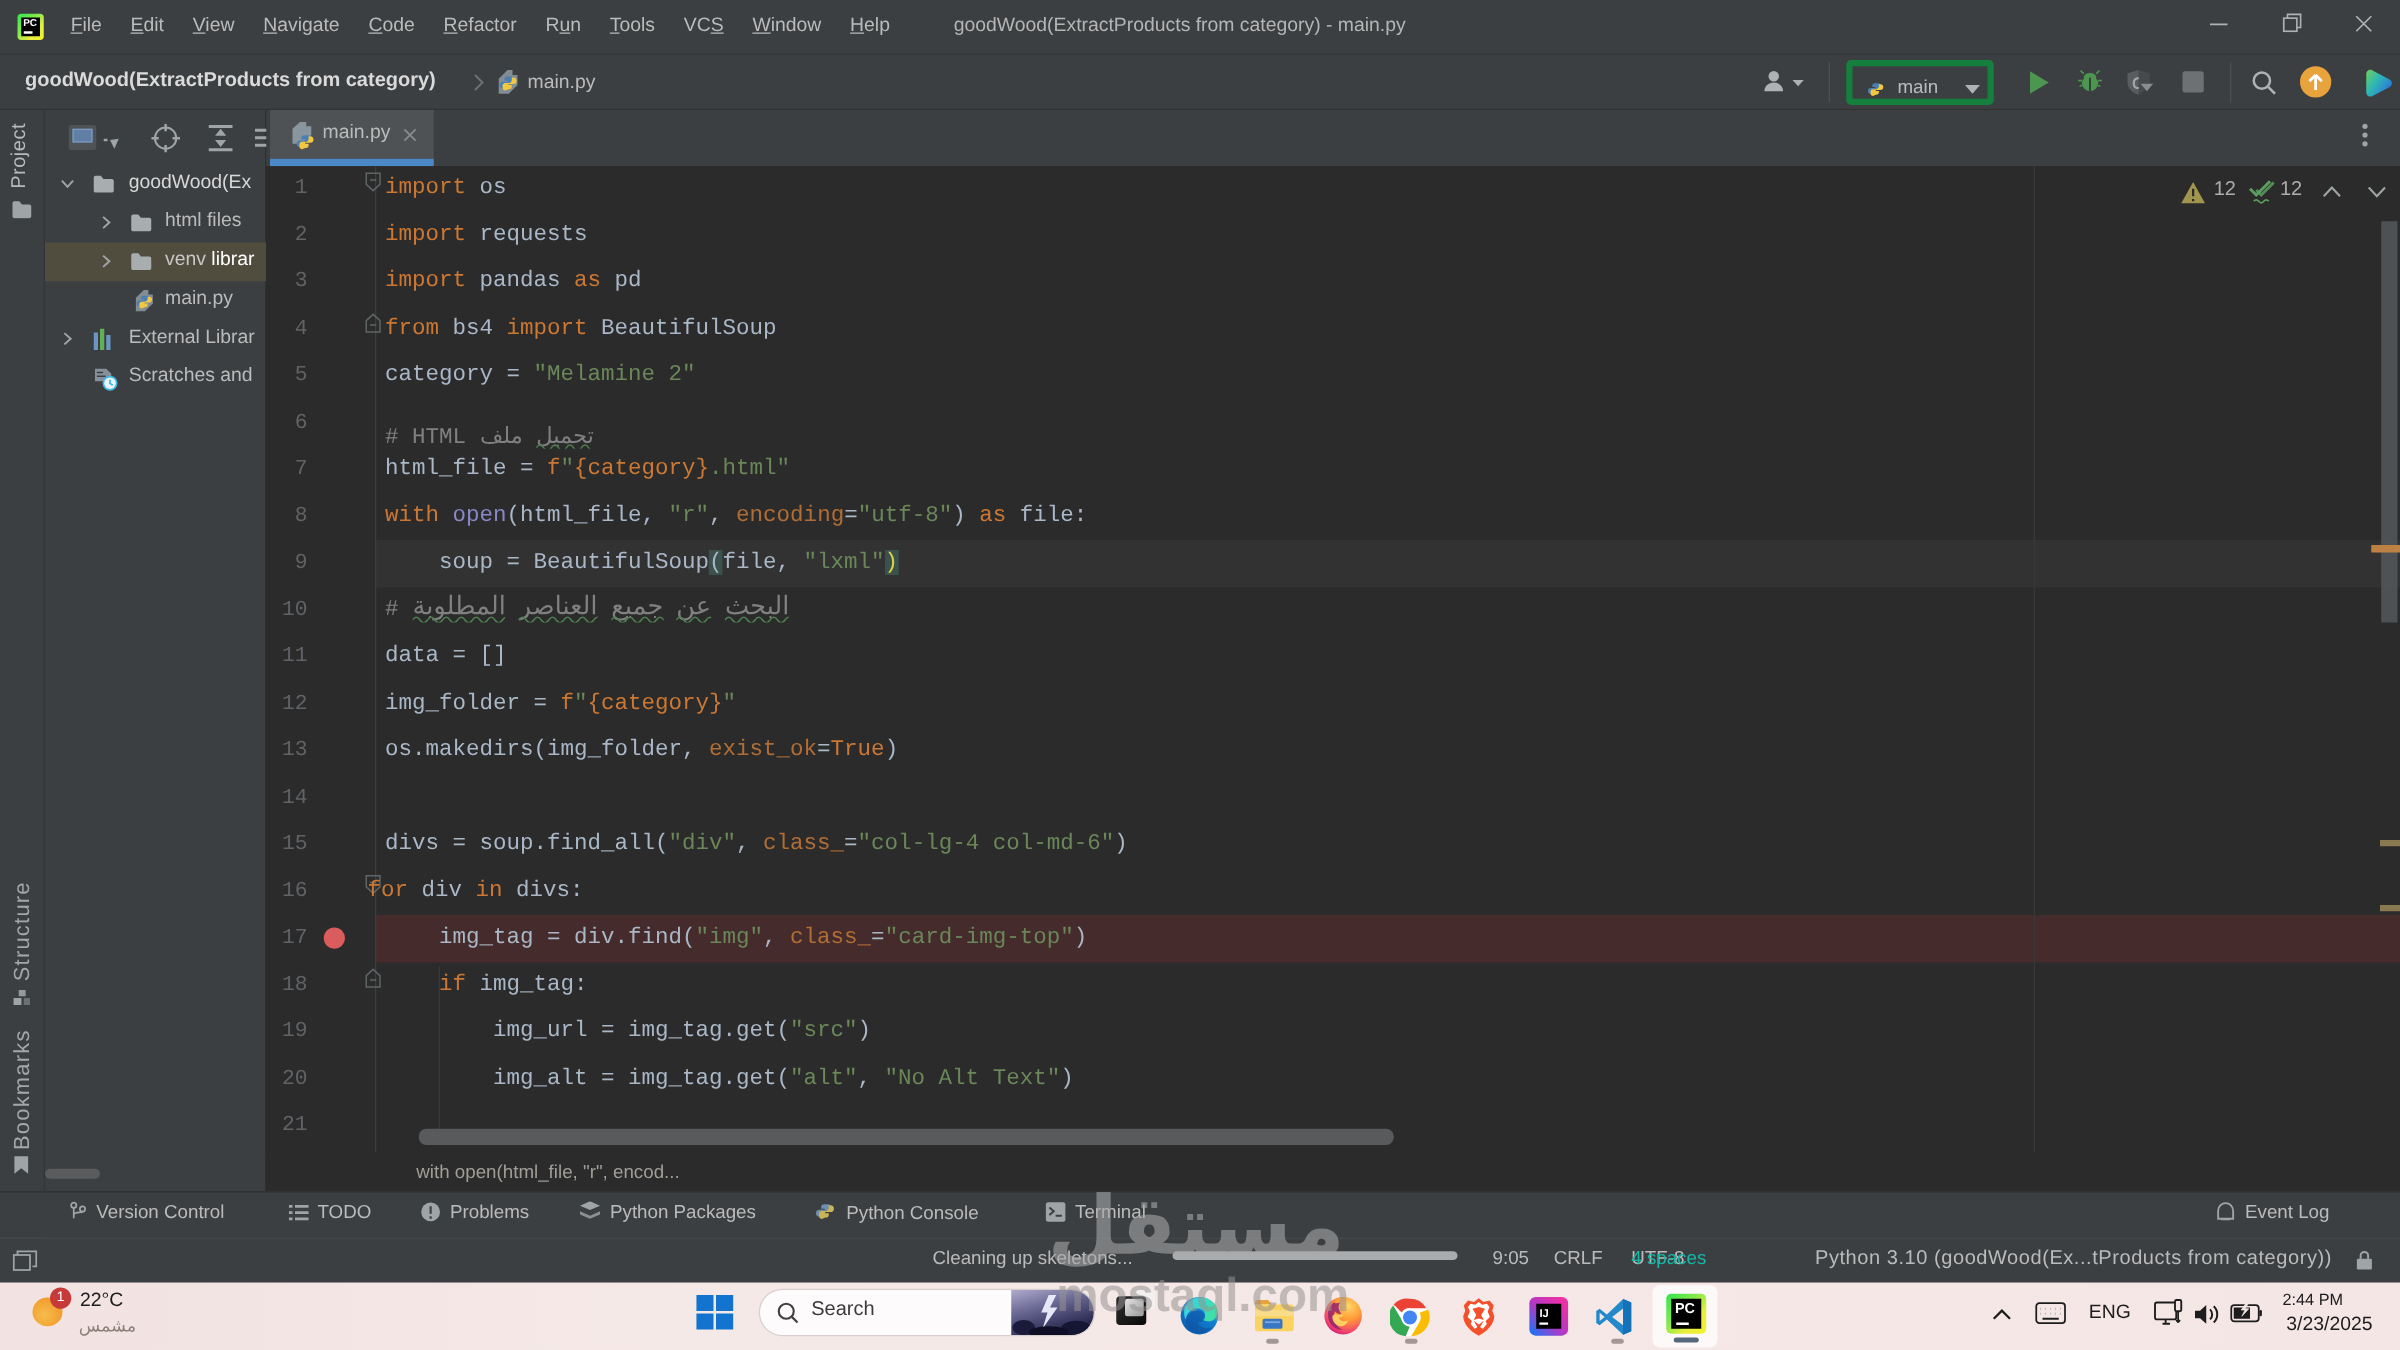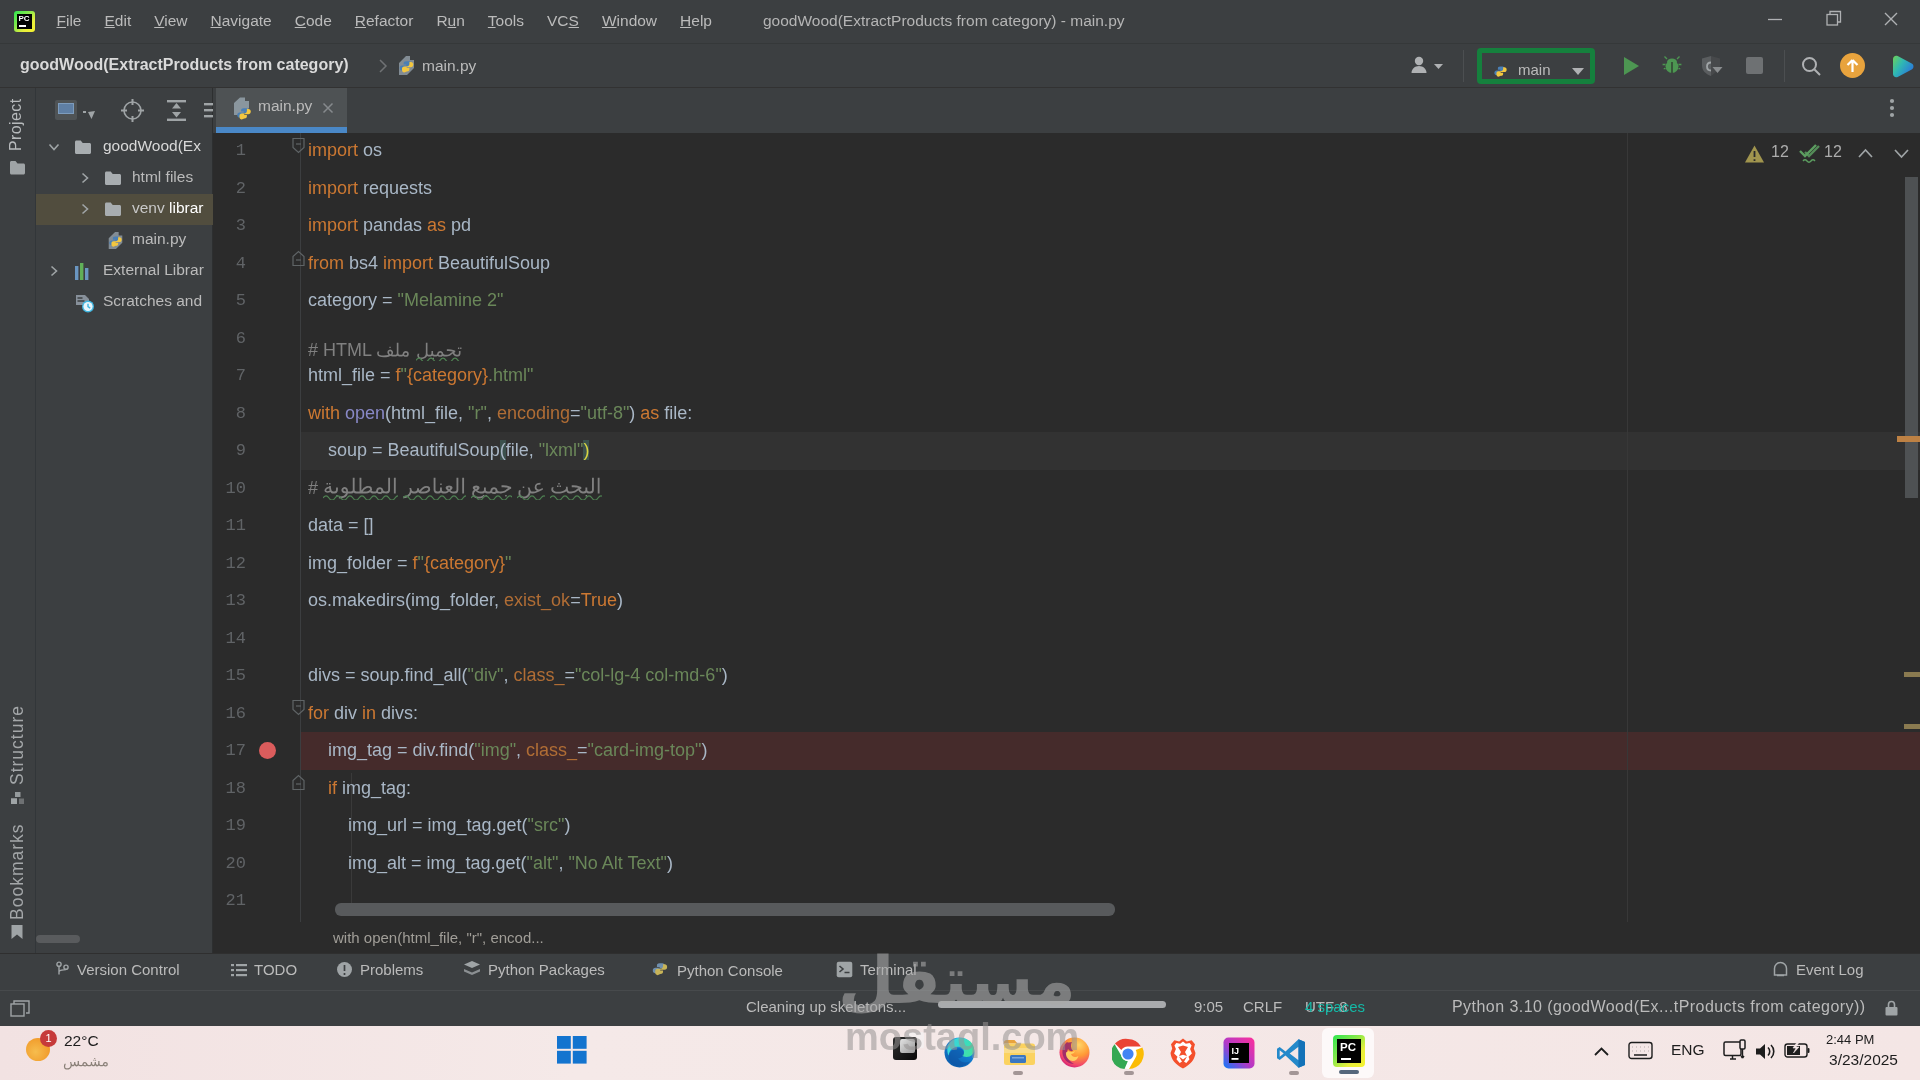--- a/index.html
+++ b/index.html
@@ -5,21 +5,21 @@
 html,body{width:1920px;height:1080px;overflow:hidden;background:#2b2b2b}
 body{font-family:"Liberation Sans",sans-serif;position:relative}
 .abs{position:absolute}
 #titlebar{left:0;top:0;width:1920px;height:44px;background:#3c3f41;border-bottom:1px solid #353839}
 #menurow span.mi{display:inline-block;color:#bbbbbb;font-size:15.5px}
 #crumbrow{left:0;top:44px;width:1920px;height:44px;background:#3c3f41;border-bottom:1px solid #323232}
 #stripe{left:0;top:88px;width:36px;height:938px;background:#3c3f41;border-right:1px solid #323639}
 #projpanel{left:36px;top:88px;width:177px;height:865px;background:#3c3f41;border-right:1px solid #2d2f30}
 #tabrow{left:213px;top:88px;width:1707px;height:45px;background:#3c3f41}
 #editor{left:213px;top:133px;width:1707px;height:789px;background:#2b2b2b}
-.cl{position:absolute;left:0;font-size:18px;line-height:37.5px;height:37.5px;white-space:pre;font-family:Liberation Sans, sans-serif;color:#a9b7c6}
+.cl{position:absolute;left:0;font-size:18px;line-height:37.5px;height:37.5px;white-space:pre;font-family:Liberation Mono, monospace;color:#a9b7c6}
 .ln{position:absolute;width:33px;text-align:right;font-size:17px;line-height:37.5px;height:37.5px;color:#606366;font-family:"Liberation Mono",monospace}
 .k{color:#cc7832}.s{color:#6a8759}.c{color:#808080}.bi{color:#8888c6}.kw{color:#b06d35}
 #botcrumb{left:213px;top:922px;width:1707px;height:31px;background:#2b2b2b;color:#a19e98;font-size:15px;line-height:31px}
 #toolrow{left:0;top:953px;width:1920px;height:37px;background:#3c3f41;border-top:1px solid #2f2f2f}
 #statusrow{left:0;top:990px;width:1920px;height:36px;background:#3c3f41;border-top:1px solid #474a4c}
 #taskbar{left:0;top:1026px;width:1920px;height:54px;background:linear-gradient(90deg,#f2e2e2,#f5e9e8 30%,#f4e6e5)}
 .twb{display:inline-flex;align-items:center;color:#bbbbbb;font-size:15px;gap:7px}
 </style></head>
 <body>
 <div class="abs" id="titlebar">
@@ -329,21 +329,21 @@
         </svg> <svg width="51.5" height="22.6" viewBox="0 -16.4 51.5 22.6" style="vertical-align:-6.1px">
           <g transform="scale(0.2050)">
             <path d="M86.7 -24.6Q86.7 -14.5 90.1 -11.6Q93.2 -9.0 96.2 -9.0H99.2V0.0H94.2Q88.5 0.0 85.1 -3.6Q81.2 -7.6 80.0 -10.8Q72.4 -4.4 61.0 -1.9Q48.4 1.0 38.1 1.0Q28.5 1.0 22.5 -0.9Q6.4 -5.8 6.3 -18.7Q6.3 -25.4 9.4 -29.9H18.4Q15.2 -25.3 15.2 -18.7Q15.2 -12.6 25.1 -9.3Q30.2 -7.7 37.6 -7.7Q50.3 -7.8 59.6 -10.4Q69.3 -13.3 75.3 -18.6Q78.2 -21.1 78.2 -27.0Q78.2 -30.0 76.8 -32.7H85.7Q86.7 -29.0 86.7 -24.6ZM40.3 -51.3H47.6V-43.9H40.3ZM46.4 -39.1H53.7V-31.7H46.4ZM34.2 -39.1H41.5V-31.7H34.2Z M129.3 -38.1Q141.9 -35.5 152.7 -30.8V-23.2Q149.5 -22.3 145.9 -20.3Q148.4 -16.5 149.9 -14.8Q154.9 -9.0 160.5 -9.0H163.7V0.0H159.5Q149.3 0.0 143.2 -8.2Q141.2 -10.8 138.3 -15.6Q135.0 -13.3 133.0 -11.5Q125.9 -5.2 122.2 -3.9Q111.4 0.0 103.5 0.0H97.2V-9.0H102.1Q113.2 -9.0 119.5 -12.5Q124.6 -15.3 130.2 -20.5Q134.8 -24.7 139.7 -26.4Q135.7 -27.5 130.7 -28.7Q126.5 -29.6 117.7 -30.4Q113.7 -30.7 105.9 -30.4V-39.4Q109.4 -39.7 113.0 -39.8Q120.9 -39.8 129.3 -38.1Z M177.3 -4.2Q173.6 0.0 166.2 0.0H161.8V-9.0H163.5Q168.3 -9.0 170.5 -11.1Q172.9 -13.5 172.9 -18.7V-29.3H181.8V-18.7Q181.8 -13.5 184.2 -11.1Q186.4 -9.0 191.2 -9.0H193.9V0.0H188.5Q181.2 0.0 177.3 -4.2ZM173.7 7.3H181.0V14.6H173.7Z M214.0 -18.1Q214.0 -9.4 209.7 -4.5Q205.8 0.0 198.3 0.0H191.9V-9.0H195.6Q200.4 -9.0 202.6 -11.1Q205.0 -13.5 205.0 -18.7V-76.0H214.0Z M232.8 -76.0H241.8V0.0H232.8Z" fill="#808080"></path>
           </g>
           <path d="M0 4.6 q 3 -4.4 6 0 t 6 0 t 6 0 t 6 0 t 6 0 t 6 0 t 6 0 t 6 0 t 6 0" stroke="#4e8052" stroke-width="1.2" fill="none"></path>
         </svg></span></div>
   <div class="cl" style="left:95px;top:374px">data = []</div>
   <div class="cl" style="left:95px;top:411.5px">img_folder = <span class="k">f</span><span class="s">"</span><span class="k">{category}</span><span class="s">"</span></div>
   <div class="cl" style="left:95px;top:449px">os.makedirs(img_folder, <span class="kw">exist_ok</span>=<span class="k">True</span>)</div>
   <div class="cl" style="left:95px;top:524px">divs = soup.find_all(<span class="s">"div"</span>, <span class="kw">class_</span>=<span class="s">"col-lg-4 col-md-6"</span>)</div>
-  <div class="cl" style="left:95px;top:561.5px"><span class="k">for</span> div <span class="k">in</span> divs:</div>
+  <div class="cl" style="left:81px;top:561.5px"><span class="k">for</span> div <span class="k">in</span> divs:</div>
   <div class="cl" style="left:95px;top:599px">    img_tag = div.find(<span class="s">"img"</span>, <span class="kw">class_</span>=<span class="s">"card-img-top"</span>)</div>
   <div class="cl" style="left:95px;top:636.5px">    <span class="k">if</span> img_tag:</div>
   <div class="cl" style="left:95px;top:674px">        img_url = img_tag.get(<span class="s">"src"</span>)</div>
   <div class="cl" style="left:95px;top:711.5px">        img_alt = img_tag.get(<span class="s">"alt"</span>, <span class="s">"No Alt Text"</span>)</div>
 
   <div class="abs" style="left:1531px;top:10px;height:24px">
     <svg class="abs" style="left:0;top:1px" width="21" height="20" viewBox="0 0 21 20">
         <path d="M10.5 1.5L20 18.5H1z" fill="#a1954e"></path>
         <path d="M10.5 7v6M10.5 15.2v1.8" stroke="#2b2b2b" stroke-width="1.8"></path>
       </svg>
@@ -429,20 +429,35 @@
         <g transform="scale(0.1400)">
           <path d="M71.5 -8.8Q75.3 -8.7 77.6 -14.8Q79.4 -19.4 79.4 -29.3H88.4Q88.4 -19.3 89.4 -16.8Q92.5 -8.6 97.9 -8.6Q104.8 -8.6 104.8 -22.3V-36.6H113.8V-19.9Q113.8 -15.2 117.8 -11.1Q120.0 -9.0 124.8 -9.0H128.5V0.0H122.1Q115.0 0.0 109.3 -4.7Q106.0 -0.2 100.6 1.0Q98.8 1.4 97.3 1.4Q93.7 1.4 91.4 0.2Q84.6 -3.2 83.8 -9.2Q81.4 -1.5 76.8 0.0Q73.6 1.0 70.9 0.9Q64.2 0.8 62.3 -2.1Q61.1 6.6 57.0 11.8Q50.5 20.1 41.1 23.1Q37.2 24.4 31.3 24.4Q25.1 24.4 19.8 23.0Q6.3 19.5 6.3 3.5Q6.3 -8.5 11.5 -17.3H20.5Q15.2 -7.2 15.2 3.5Q15.3 12.3 22.5 14.1Q27.1 15.3 31.1 15.3Q35.8 15.3 40.5 13.5Q46.4 11.1 51.0 3.4Q54.1 -1.9 54.1 -8.8Q54.0 -14.9 53.2 -17.9L50.1 -29.3H59.1L60.8 -21.7Q61.6 -18.1 63.0 -15.1Q65.8 -9.0 71.5 -8.8Z M169.9 -2.5Q165.1 2.4 158.3 2.4Q147.9 2.4 142.5 -2.3Q139.4 0.0 134.3 0.0H126.5V-9.0H132.2Q134.7 -9.0 136.9 -10.7Q139.0 -12.5 139.2 -14.8Q140.2 -23.7 146.8 -27.6Q151.4 -30.3 155.9 -30.3Q159.4 -30.3 162.6 -28.9Q172.1 -24.9 172.9 -16.7Q173.1 -14.3 175.6 -11.3Q177.4 -9.1 182.6 -9.1H186.3V-0.1H179.9Q171.3 -0.1 169.9 -2.5ZM147.3 -9.7Q150.3 -6.3 158.1 -6.3Q160.4 -6.3 161.3 -7.2Q163.9 -9.8 163.9 -13.2Q163.9 -14.1 163.6 -15.0Q162.5 -19.3 159.7 -20.1Q157.8 -20.7 155.9 -20.7Q153.3 -20.7 151.3 -19.4Q148.9 -17.8 148.1 -13.0Q147.8 -11.2 147.3 -9.7Z M247.7 1.0Q245.8 1.4 244.1 1.4Q241.1 1.4 238.4 0.2Q231.7 -2.8 230.8 -9.2Q228.5 -1.6 223.8 0.0Q220.5 1.2 217.3 1.2Q212.5 1.2 209.0 -1.2Q206.1 -3.2 204.1 -6.7Q202.0 -3.9 199.2 -2.2Q195.5 0.0 190.7 0.0H184.3V-9.0H188.0Q192.8 -9.0 195.0 -11.1Q198.9 -15.0 198.9 -19.9V-29.3H207.9V-21.7Q207.9 -18.6 210.0 -13.7Q212.1 -8.8 217.2 -8.8Q222.5 -8.8 224.7 -14.8Q226.5 -19.8 226.5 -29.3H235.4Q235.4 -19.3 236.4 -16.8Q239.5 -8.5 244.9 -8.6Q251.8 -8.7 251.8 -22.3V-36.6H260.8V-19.9Q260.8 -15.2 264.8 -11.1Q267.0 -9.0 271.8 -9.0H275.5V0.0H269.1Q262.1 0.0 256.3 -4.7Q253.0 -0.3 247.7 1.0ZM223.1 -58.6H230.5V-51.3H223.1ZM229.2 -46.4H236.6V-39.1H229.2ZM217.0 -46.4H224.4V-39.1H217.0Z M316.9 -2.5Q312.2 2.4 305.0 2.4Q294.9 2.4 289.6 -2.3Q286.4 0.0 281.3 0.0H273.5V-9.0H279.2Q281.7 -9.0 283.9 -10.7Q286.0 -12.5 286.2 -14.8Q287.2 -23.7 293.8 -27.6Q298.4 -30.3 302.3 -30.3Q310.9 -30.3 315.4 -26.2Q320.1 -21.9 320.1 -12.9Q320.1 -5.9 316.9 -2.5ZM294.3 -9.7Q297.4 -6.3 305.1 -6.3Q307.4 -6.3 308.3 -7.2Q310.9 -9.8 310.9 -13.2Q310.9 -16.8 308.9 -18.7Q306.9 -20.7 302.6 -20.7Q300.3 -20.7 298.1 -19.2Q295.9 -17.8 295.2 -13.0Q294.8 -11.2 294.3 -9.7Z" fill="#8a8078"></path>
         </g>
       </svg></div>
   <svg class="abs" style="left:557px;top:10px" width="30" height="28" viewBox="0 0 30 28">
       <rect x="0" y="0" width="13.8" height="12.8" fill="#1374cf"></rect>
       <rect x="15.8" y="0" width="13.8" height="12.8" fill="#1374cf"></rect>
       <rect x="0" y="14.8" width="13.8" height="12.8" fill="#1374cf"></rect>
       <rect x="15.8" y="14.8" width="13.8" height="12.8" fill="#1374cf"></rect>
     </svg>
+  <div class="abs" style="left:607px;top:5px;width:269px;height:38px;background:#fdfbfb;border:1px solid #d9cfcf;border-radius:19px;overflow:hidden">
+    <svg class="abs" style="left:13px;top:9px" width="19" height="19" viewBox="0 0 19 19" fill="none" stroke="#3f3f3f" stroke-width="1.7">
+        <circle cx="8" cy="8" r="6"></circle>
+        <path d="M12.5 12.5L17 17"></path>
+      </svg>
+    <div class="abs" style="left:41px;top:7px;color:#3b3b3b;font-size:16px">Search</div>
+    <div class="abs" style="left:201px;top:0;width:68px;height:38px;background:linear-gradient(165deg,#b0abcd 0%,#6a6894 35%,#2a2a52 75%,#16172e 100%)">
+      <svg width="68" height="38" viewBox="0 0 68 38">
+          <path d="M30 4l-6 14h5l-4 13 12-17h-6l5-10z" fill="#eef" opacity="0.95"></path>
+          <ellipse cx="10" cy="30" rx="9" ry="6" fill="#1a1b3a"></ellipse>
+          <ellipse cx="52" cy="31" rx="12" ry="6.5" fill="#151634"></ellipse>
+          <ellipse cx="30" cy="34" rx="16" ry="5" fill="#0e0f26"></ellipse>
+        </svg>
+    </div>
+  </div>
   <div class="abs" style="left:906px;top:6px;width:18px;height:16px;background:#f4efef;border-radius:2px"></div>
   <div class="abs" style="left:893px;top:11px;width:24px;height:23px;background:linear-gradient(135deg,#2e2e2e,#090909);border-radius:3px"></div>
   <div class="abs" style="left:900px;top:13px;width:15px;height:14px;background:linear-gradient(135deg,#e3e3e3,#9a9a9a);border-radius:2px"></div>
   <svg class="abs" style="left:944px;top:11px" width="31" height="31" viewBox="0 0 31 31">
     <defs>
         <linearGradient id="edgA" x1="0.2" y1="1" x2="0.8" y2="0">
           <stop offset="0" stop-color="#0b59a8"></stop>
           <stop offset="0.6" stop-color="#1383d7"></stop>
           <stop offset="1" stop-color="#31c6f0"></stop>
         </linearGradient>

